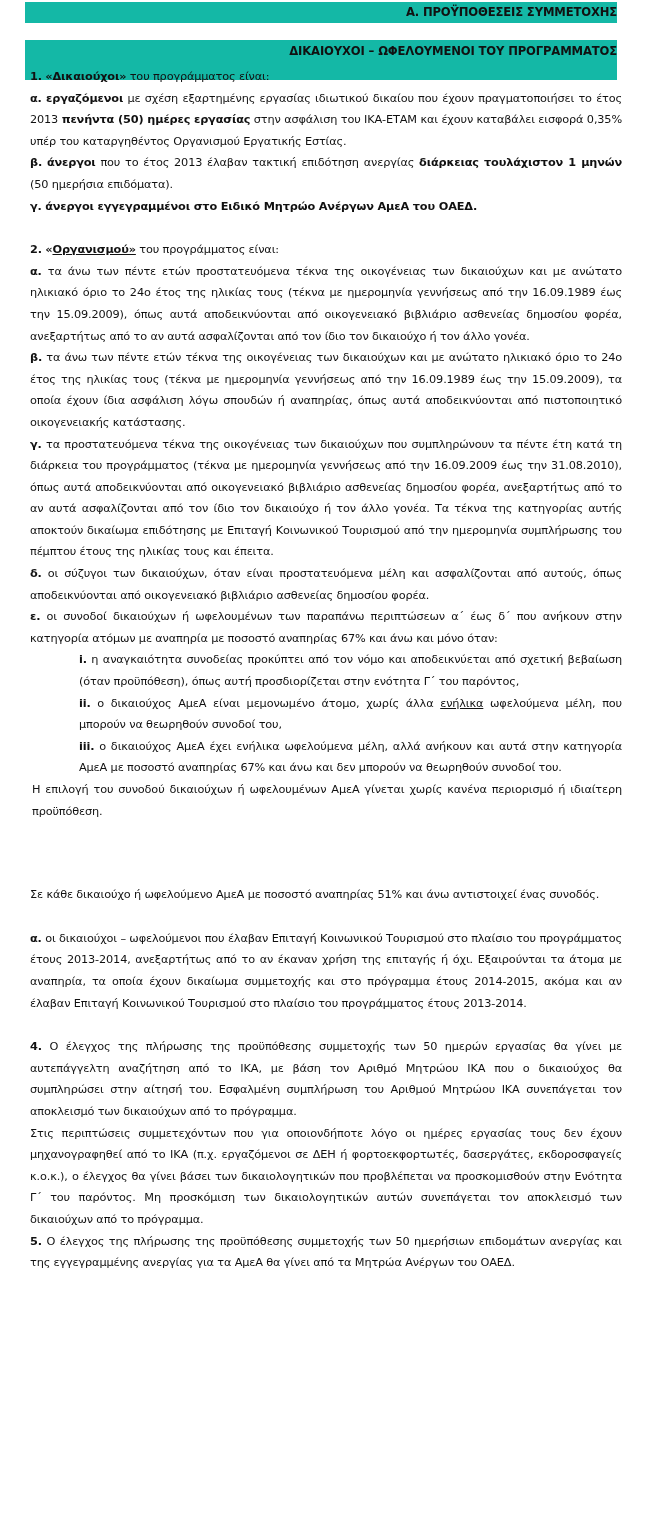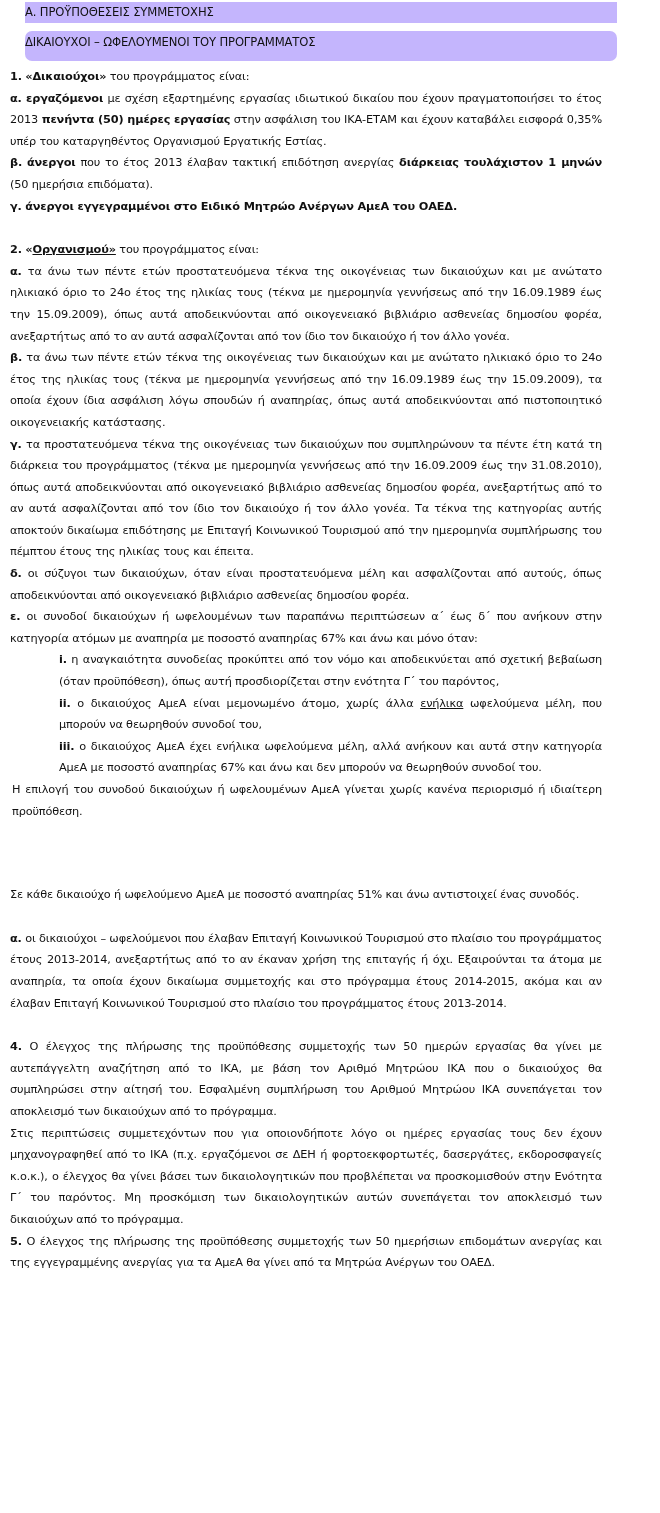--- a/index.html
+++ b/index.html
@@ -11,31 +11,31 @@
     font-family: "DejaVu Sans", sans-serif;
     font-size: 11.3px;
     color: #111111;
     letter-spacing: -0.15px;
   }
   .page { position: absolute; left: 0; top: 0; width: 660px; }
   .header {
     position: absolute; left: 25px; top: 2px; width: 592px;
   }
   .header-row {
-    background: #c4b5fd;
+    background: #14b8a6;
     height: 21px;
     line-height: 21px;
-    text-align: left;
-    font-weight: normal;
+    text-align: right;
+    font-weight: bold;
     font-size: 11.6px;
     color: #111;
   }
-  .header-row + .header-row { margin-top: 8px; height: 30px; line-height: 22px; border-radius: 7px; }
+  .header-row + .header-row { margin-top: 17px; height: 40px; line-height: 22px; }
   .content {
-    position: absolute; left: 10px; top: 66px; width: 592px;
+    position: absolute; left: 30px; top: 66px; width: 592px;
   }
   p {
     margin: 0;
     line-height: 21.6px;
     text-align: justify;
   }
   b { font-weight: bold; }
   u { text-decoration: underline; }
   .sub { padding-left: 49px; }
   .indent1 { padding-left: 2px; }

